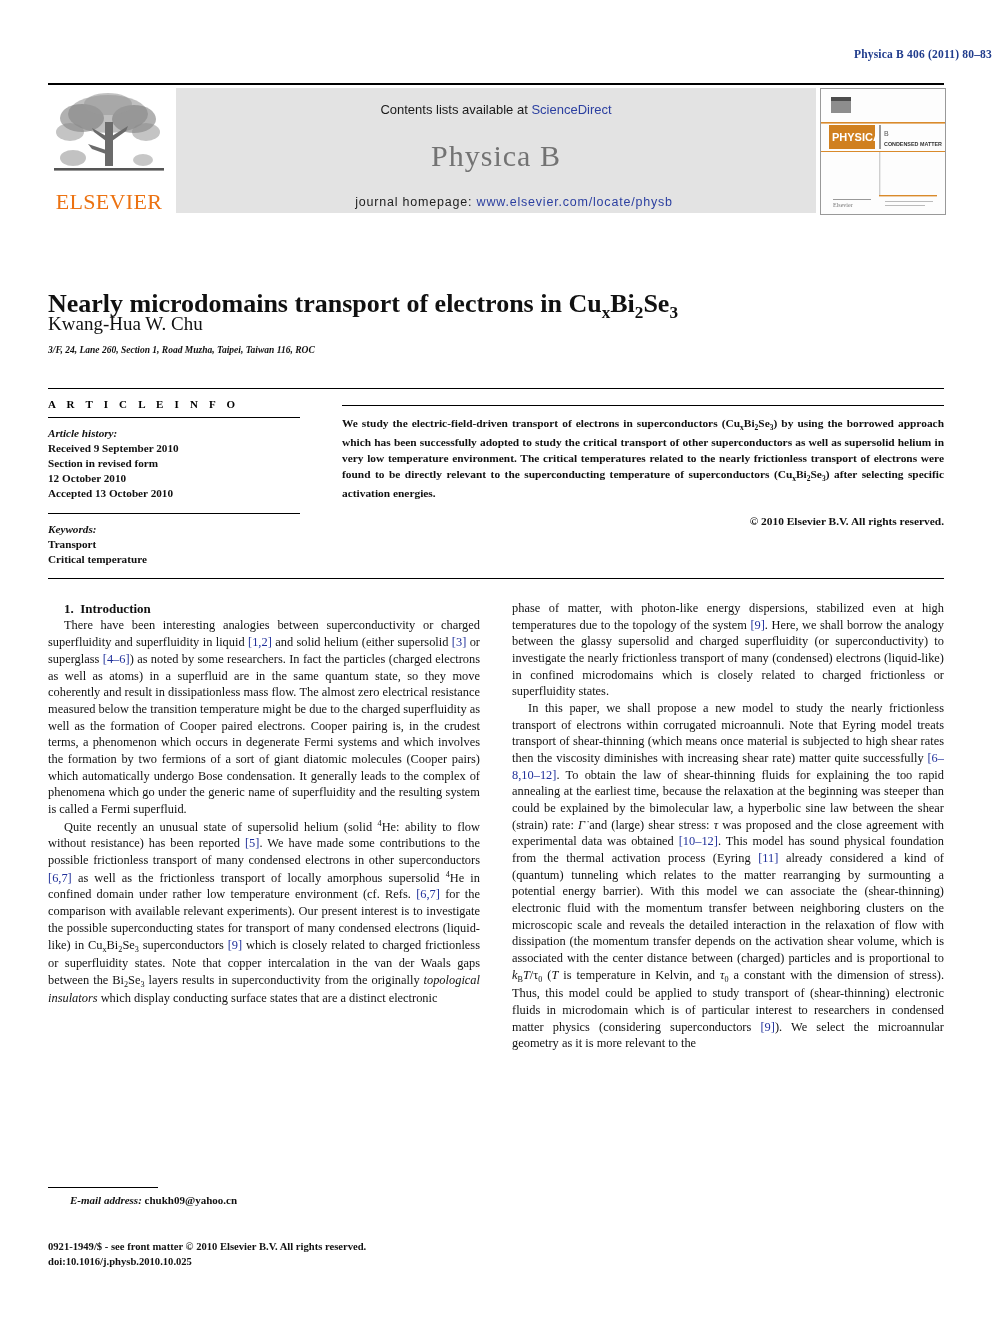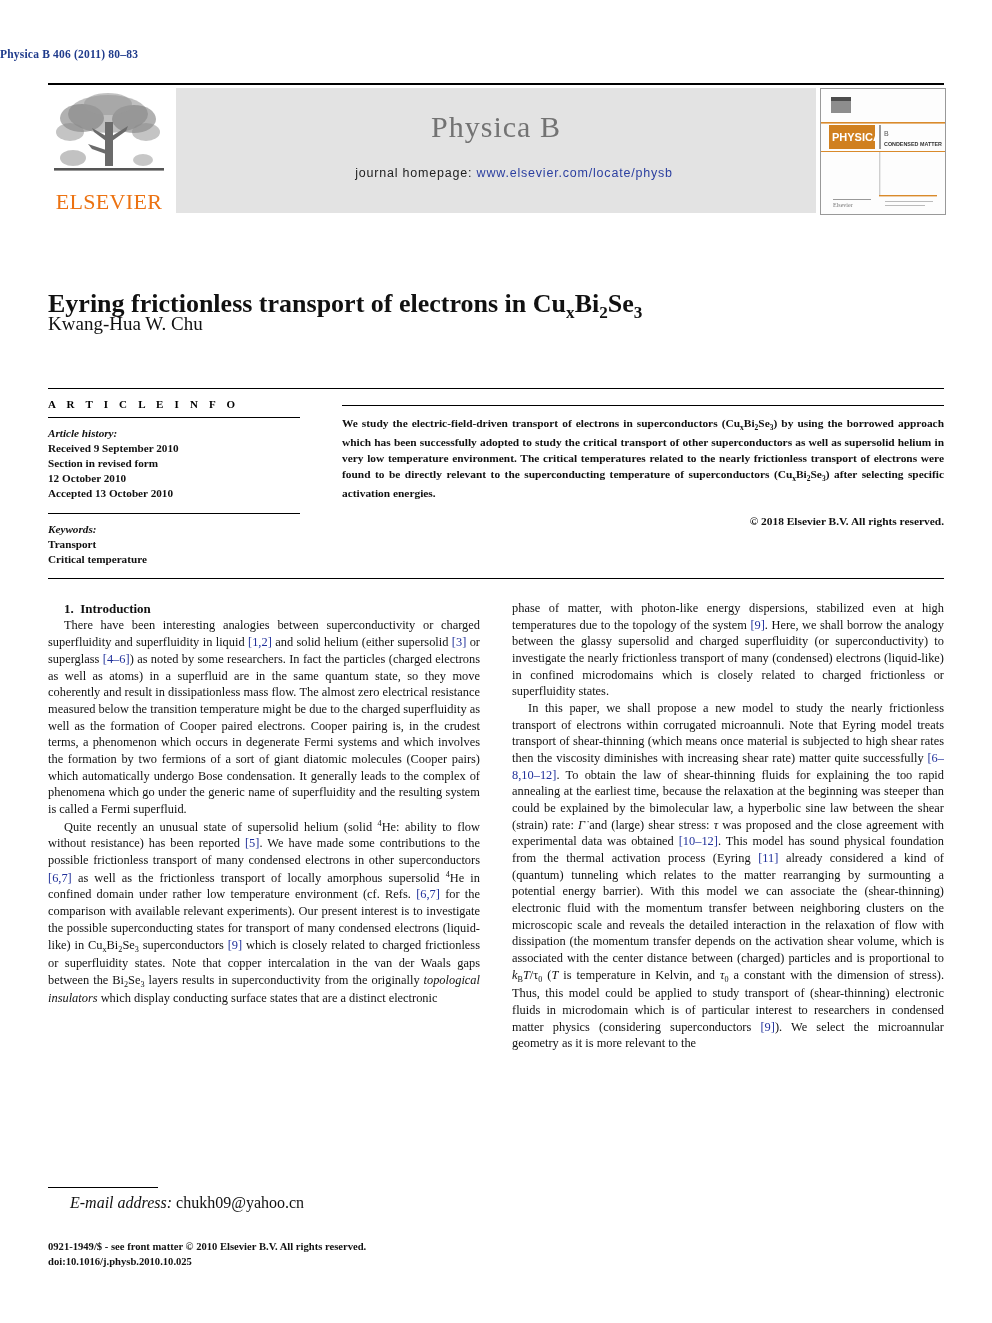--- a/index.html
+++ b/index.html
@@ -20,21 +20,21 @@
     left: 0; top: 0;
     width: 992px;
     height: 1323px;
   }
 
   
   .running-head {
     position: absolute;
     left: 0; top: 48px;
     width: 992px;
-    text-align: left;
+    text-align: right;
     font-size: 11.5px;
     font-weight: bold;
     color: #1f3b8c;
     letter-spacing: .2px;
   }
 
   
   .masthead {
     position: absolute;
     left: 48px; top: 83px;
@@ -225,22 +225,22 @@
   .fn-rule {
     position: absolute;
     left: 48px; top: 1187px;
     width: 110px;
     border-top: 1.4px solid #000;
   }
   .fn-email {
     position: absolute;
     left: 70px; top: 1194px;
     width: 420px;
-    font-size: 16px;
-    font-weight: normal;
+    font-size: 11px;
+    font-weight: bold;
     color: #111;
   }
   .fn-email .lbl { font-style: italic; }
   .imprint {
     position: absolute;
     left: 48px; top: 1240px;
     width: 470px;
     font-size: 10.6px;
     line-height: 1.4;
     font-weight: bold;
@@ -271,20 +271,23 @@
           <path d="M58 62 L40 56 L44 61 L58 66 Z" fill="#6b6b6b"></path>
           <ellipse cx="25" cy="70" rx="13" ry="8" fill="#8f8f8f" opacity="0.55"></ellipse>
           <ellipse cx="95" cy="72" rx="10" ry="6" fill="#8f8f8f" opacity="0.5"></ellipse>
           <rect x="6" y="80" width="110" height="2.6" fill="#555"></rect>
         </g>
       </svg>
       <div class="elsevier-word">ELSEVIER</div>
     </div>
 
     <div class="banner">
+      <div class="banner-contents">
+        <span>Contents lists available at </span><span class="sd-link">ScienceDirect</span>
+      </div>
       <div class="banner-journal">Physica B</div>
       <div class="banner-home">
         <span>journal homepage: </span><span class="url">www.elsevier.com/locate/physb</span>
       </div>
     </div>
 
     <div class="cover">
       <svg width="124" height="125" viewBox="0 0 124 125">
         <rect x="0" y="0" width="124" height="125" fill="#fdfdfd"></rect>
         <rect x="10" y="8" width="20" height="16" fill="#8d8d8d"></rect>
@@ -300,23 +303,24 @@
         <rect x="58" y="106" width="58" height="1.4" fill="#d98a2b"></rect>
         <rect x="12" y="110" width="38" height="1" fill="#999"></rect>
         <text x="12" y="118" font-family="Liberation Serif, serif" font-size="6" fill="#777">Elsevier</text>
         <rect x="64" y="112" width="48" height="1" fill="#bbb"></rect>
         <rect x="64" y="116" width="40" height="1" fill="#bbb"></rect>
       </svg>
     </div>
   </div>
 
   <h1 class="title">
-    <span>Eyring frictionless transport of electrons in Cu</span><sub>x</sub><span>Bi</span><sub>2</sub><span>Se</span><sub>3</sub>
+    <span>Nearly microdomains transport of electrons in Cu</span><sub>x</sub><span>Bi</span><sub>2</sub><span>Se</span><sub>3</sub>
   </h1>
   <div class="author">Kwang-Hua W. Chu</div>
+  <div class="affil">3/F, 24, Lane 260, Section 1, Road Muzha, Taipei, Taiwan 116, ROC</div>
 
   <div class="rule-top"></div>
 
   <div class="info-col">
     <div class="sec-head">A R T I C L E   I N F O</div>
     <div class="thin-rule"></div>
     <div class="meta-block">
       <div class="lbl">Article history:</div>
       <div>Received 9 September 2010</div>
       <div>Section in revised form</div>
@@ -329,21 +333,21 @@
       <div>Transport</div>
       <div>Critical temperature</div>
     </div>
   </div>
 
   <div class="abs-col">
     <div class="thin-rule"></div>
     <div class="abs-body">
       <span>We study the electric-field-driven transport of electrons in superconductors (Cu</span><sub>x</sub><span>Bi</span><sub>2</sub><span>Se</span><sub>3</sub><span>) by using the borrowed approach which has been successfully adopted to study the critical transport of other superconductors as well as supersolid helium in very low temperature environment. The critical temperatures related to the nearly frictionless transport of electrons were found to be directly relevant to the superconducting temperature of superconductors (Cu</span><sub>x</sub><span>Bi</span><sub>2</sub><span>Se</span><sub>3</sub><span>) after selecting specific activation energies.</span>
     </div>
-    <div class="copyline">© 2018 Elsevier B.V. All rights reserved.</div>
+    <div class="copyline">© 2010 Elsevier B.V. All rights reserved.</div>
   </div>
 
   <div class="rule-body"></div>
 
   <div class="col col-left">
     <p class="h2">
       <span>1.</span>&nbsp;&nbsp;<span>Introduction</span>
     </p>
     <p><span>There have been interesting analogies between superconductivity or charged superfluidity and superfluidity in liquid </span><span class="cite">[1,2]</span><span> and solid helium (either supersolid </span><span class="cite">[3]</span><span> or superglass </span><span class="cite">[4–6]</span><span>) as noted by some researchers. In fact the particles (charged electrons as well as atoms) in a superfluid are in the same quantum state, so they move coherently and result in dissipationless mass flow. The almost zero electrical resistance measured below the transition temperature might be due to the charged superfluidity as well as the formation of Cooper paired electrons. Cooper pairing is, in the crudest terms, a phenomenon which occurs in degenerate Fermi systems and which involves the formation by two fermions of a sort of giant diatomic molecules (Cooper pairs) which automatically undergo Bose condensation. It generally leads to the complex of phenomena which go under the generic name of superfluidity and the resulting system is called a Fermi superfluid.</span></p>
     <p><span>Quite recently an unusual state of supersolid helium (solid </span><sup>4</sup><span>He: ability to flow without resistance) has been reported </span><span class="cite">[5]</span><span>. We have made some contributions to the possible frictionless transport of many condensed electrons in other superconductors </span><span class="cite">[6,7]</span><span> as well as the frictionless transport of locally amorphous supersolid </span><sup>4</sup><span>He in confined domain under rather low temperature environment (cf. Refs. </span><span class="cite">[6,7]</span><span> for the comparison with available relevant experiments). Our present interest is to investigate the possible superconducting states for transport of many condensed electrons (liquid-like) in Cu</span><sub>x</sub><span>Bi</span><sub>2</sub><span>Se</span><sub>3</sub><span> superconductors </span><span class="cite">[9]</span><span> which is closely related to charged frictionless or superfluidity states. Note that copper intercalation in the van der Waals gaps between the Bi</span><sub>2</sub><span>Se</span><sub>3</sub><span> layers results in superconductivity from the originally </span><em>topological insulators</em><span> which display conducting surface states that are a distinct electronic</span></p>

